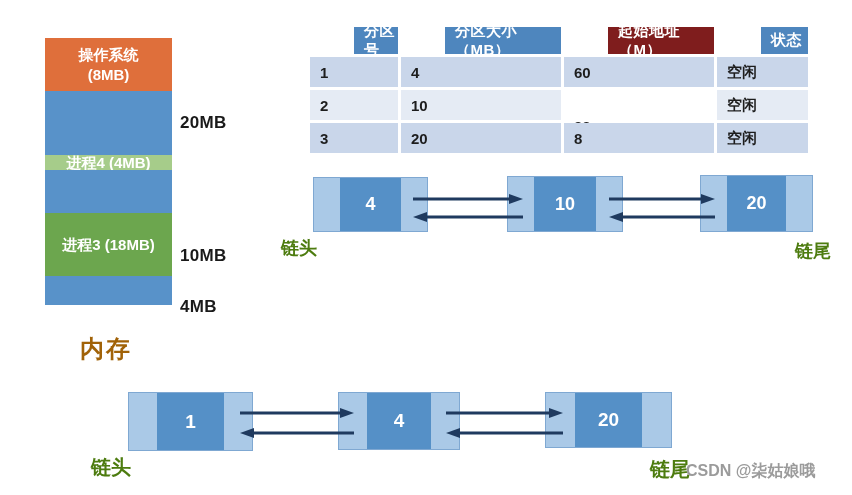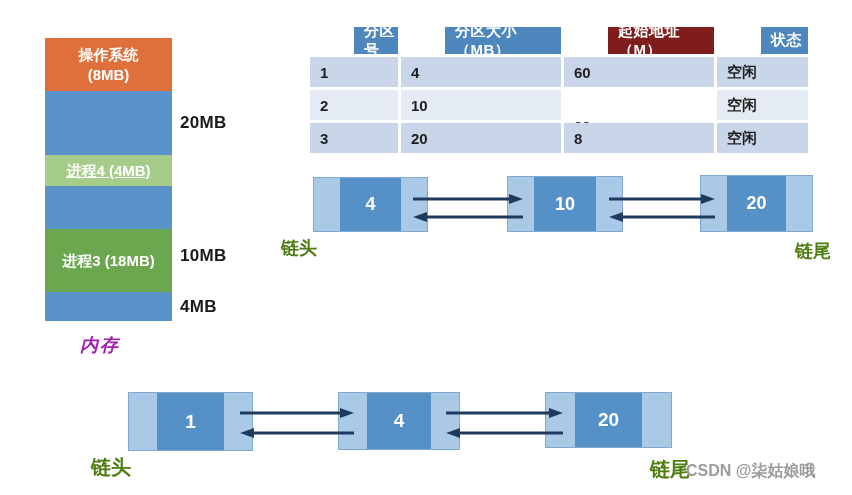--- a/index.html
+++ b/index.html
@@ -24,23 +24,22 @@
     display: flex; flex-direction: column;
     align-items: center; justify-content: center;
     color: #ffffff; font-size: 15px; font-weight: 600;
     line-height: 1.3; text-align: center;
   }
   .side-label {
     color: #1a1a1a; font-size: 17px; font-weight: 700;
     line-height: 21px; letter-spacing: 0.3px;
   }
   .mem-caption {
-    color: #a21caf; font-size: 18px; font-weight: 600;
+    color: #a16207; font-size: 24px; font-weight: 600;
     letter-spacing: 2px;
-    font-style: italic;
   }
 
   
   #part-table {
     left: 310px; top: 27px; width: 498px;
     display: grid;
     grid-template-columns: 88px 160px 150px 91px;
     grid-template-rows: 27px 30px 30px 30px;
     gap: 3px;
     background: #ffffff;
@@ -82,21 +81,21 @@
 <body>
 
 <div id="canvas">
 
   <div id="mem-column" class="abs">
     <div class="mem-block" style="height:53px; background:#df6f3b;">
       <span>操作系统</span>
       <span>(8MB)</span>
     </div>
     <div class="mem-block" style="height:64px; background:#5892c9;"></div>
-    <div class="mem-block" style="height:31px; background:#a6cc8a;text-decoration:underline;">
+    <div class="mem-block" style="height:15px; background:#a6cc8a;">
       <span>进程4 (4MB)</span>
     </div>
     <div class="mem-block" style="height:43px; background:#5892c9;"></div>
     <div class="mem-block" style="height:63px; background:#6ca64e;">
       <span>进程3 (18MB)</span>
     </div>
     <div class="mem-block" style="height:29px; background:#5892c9;"></div>
   </div>
 
   <div class="abs side-label" style="left:180px; top:112px;">20MB</div>

